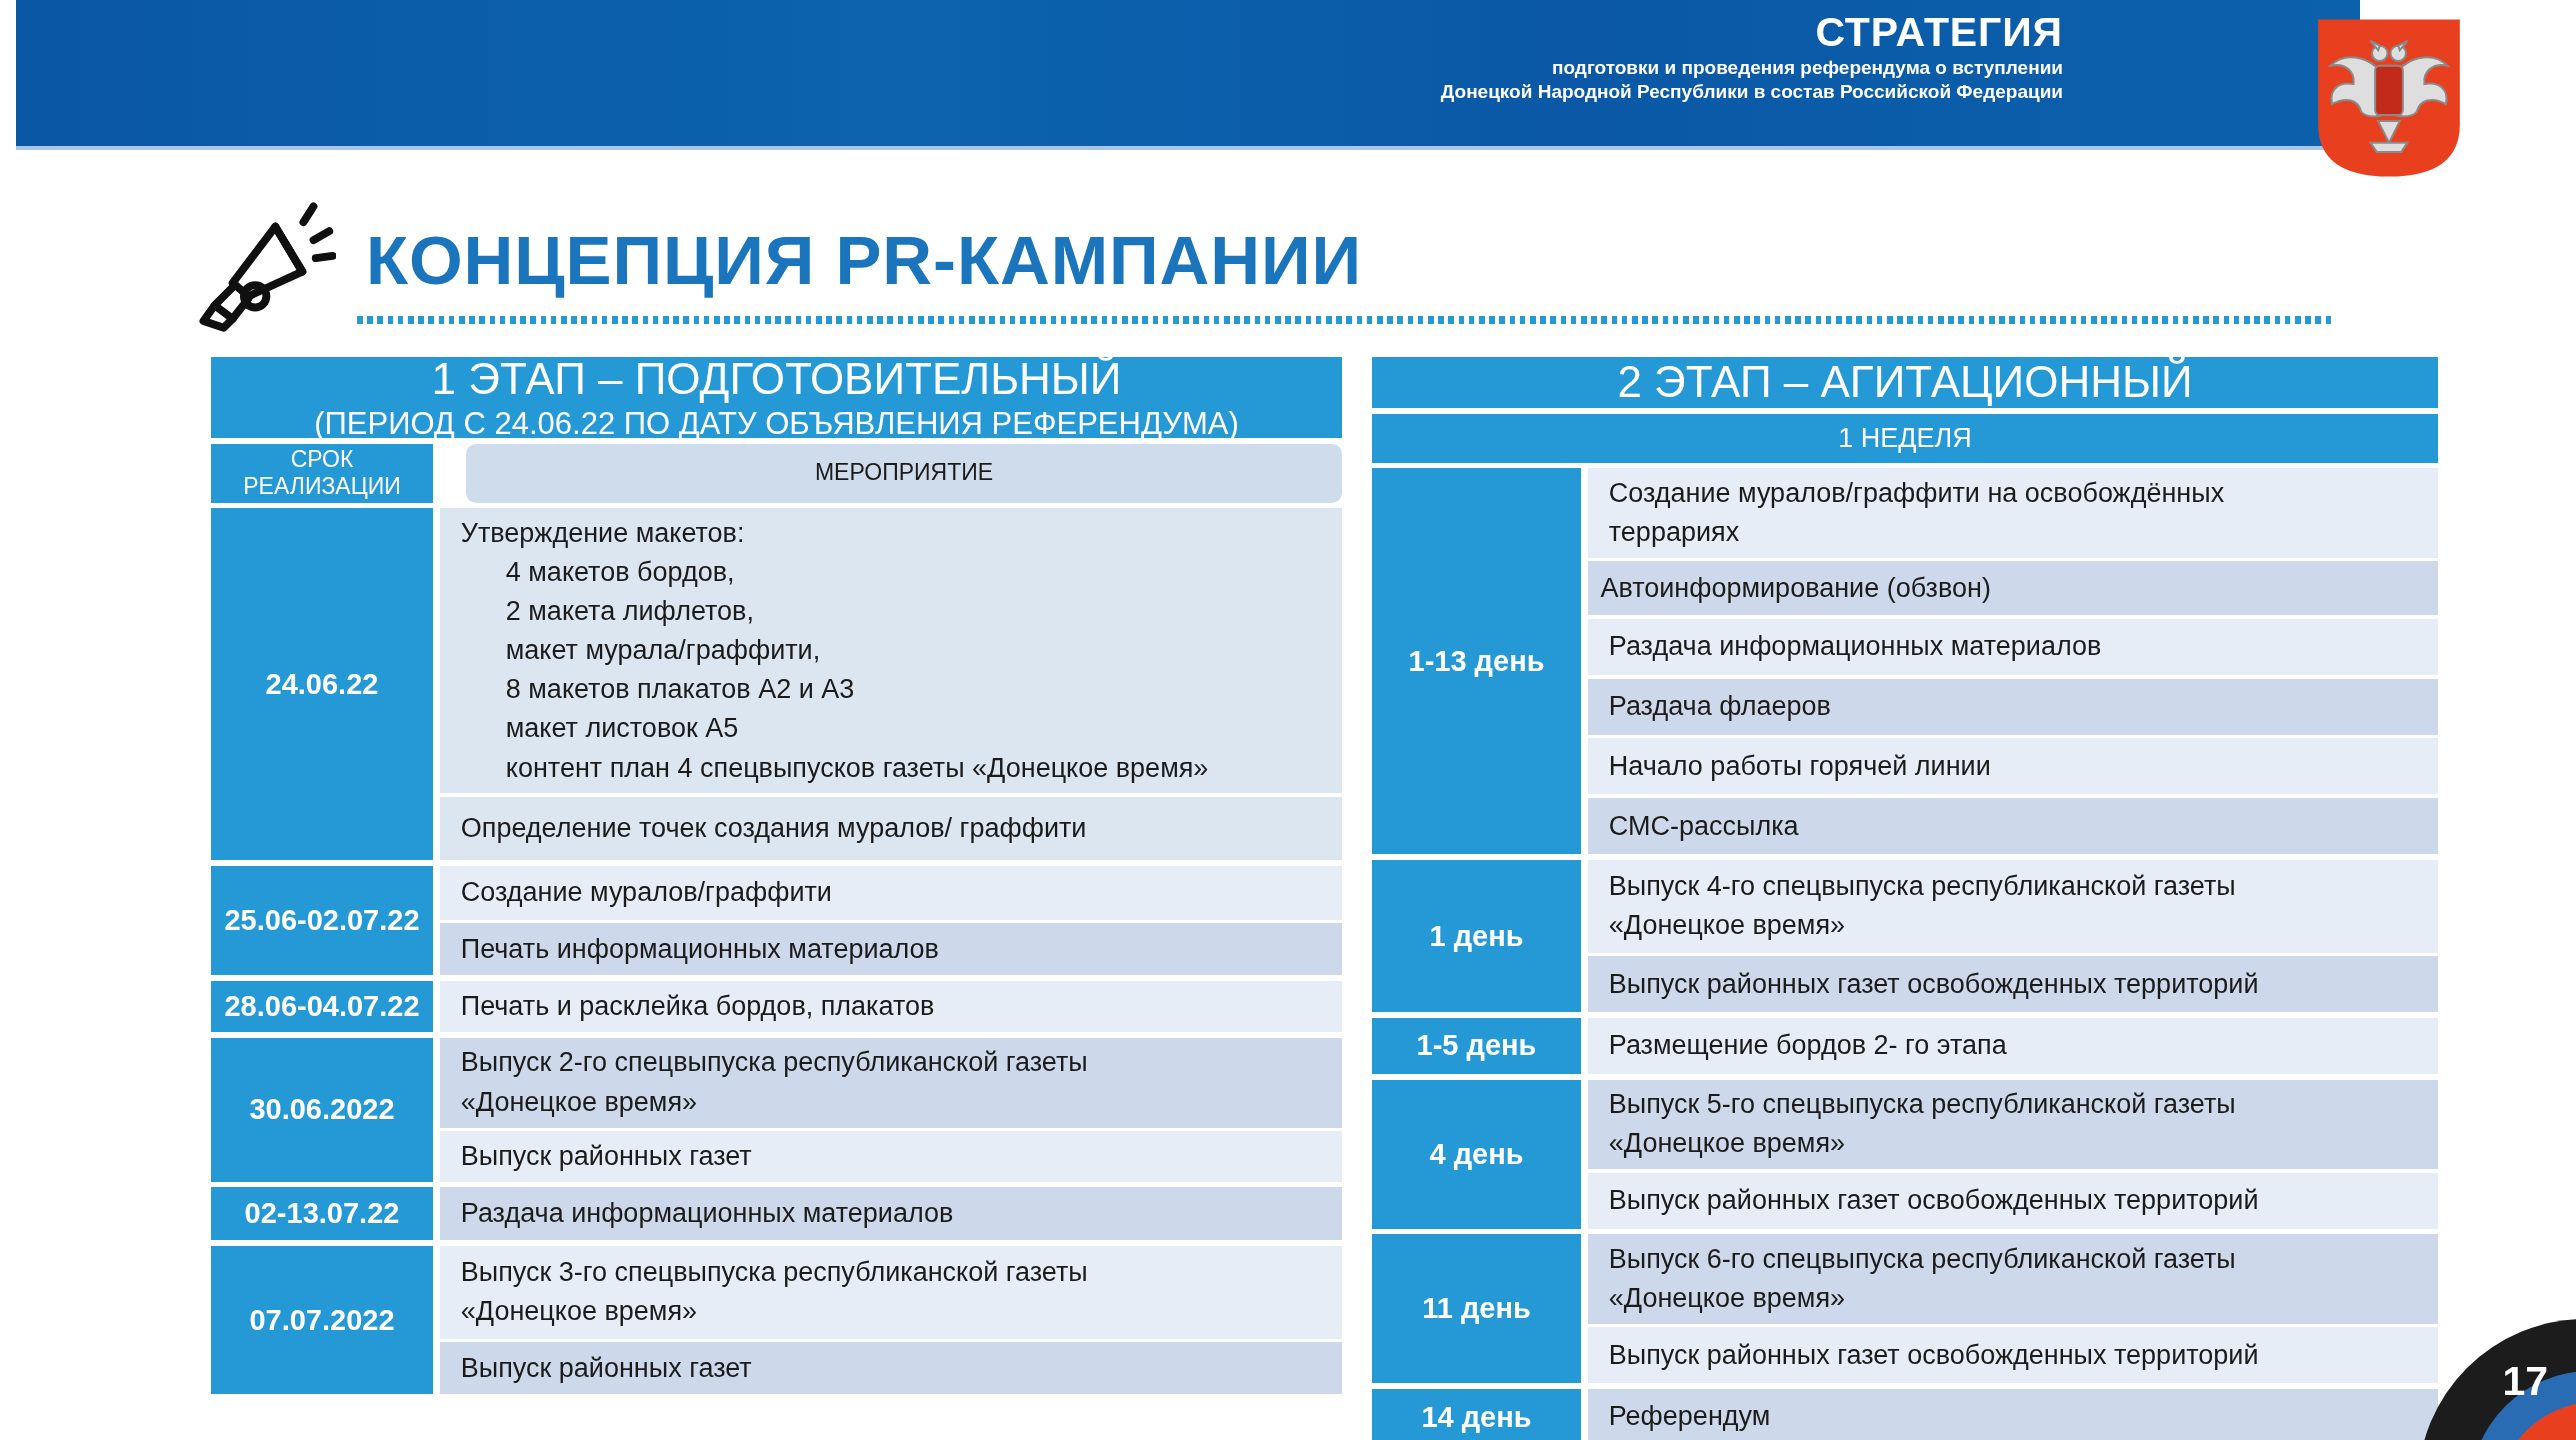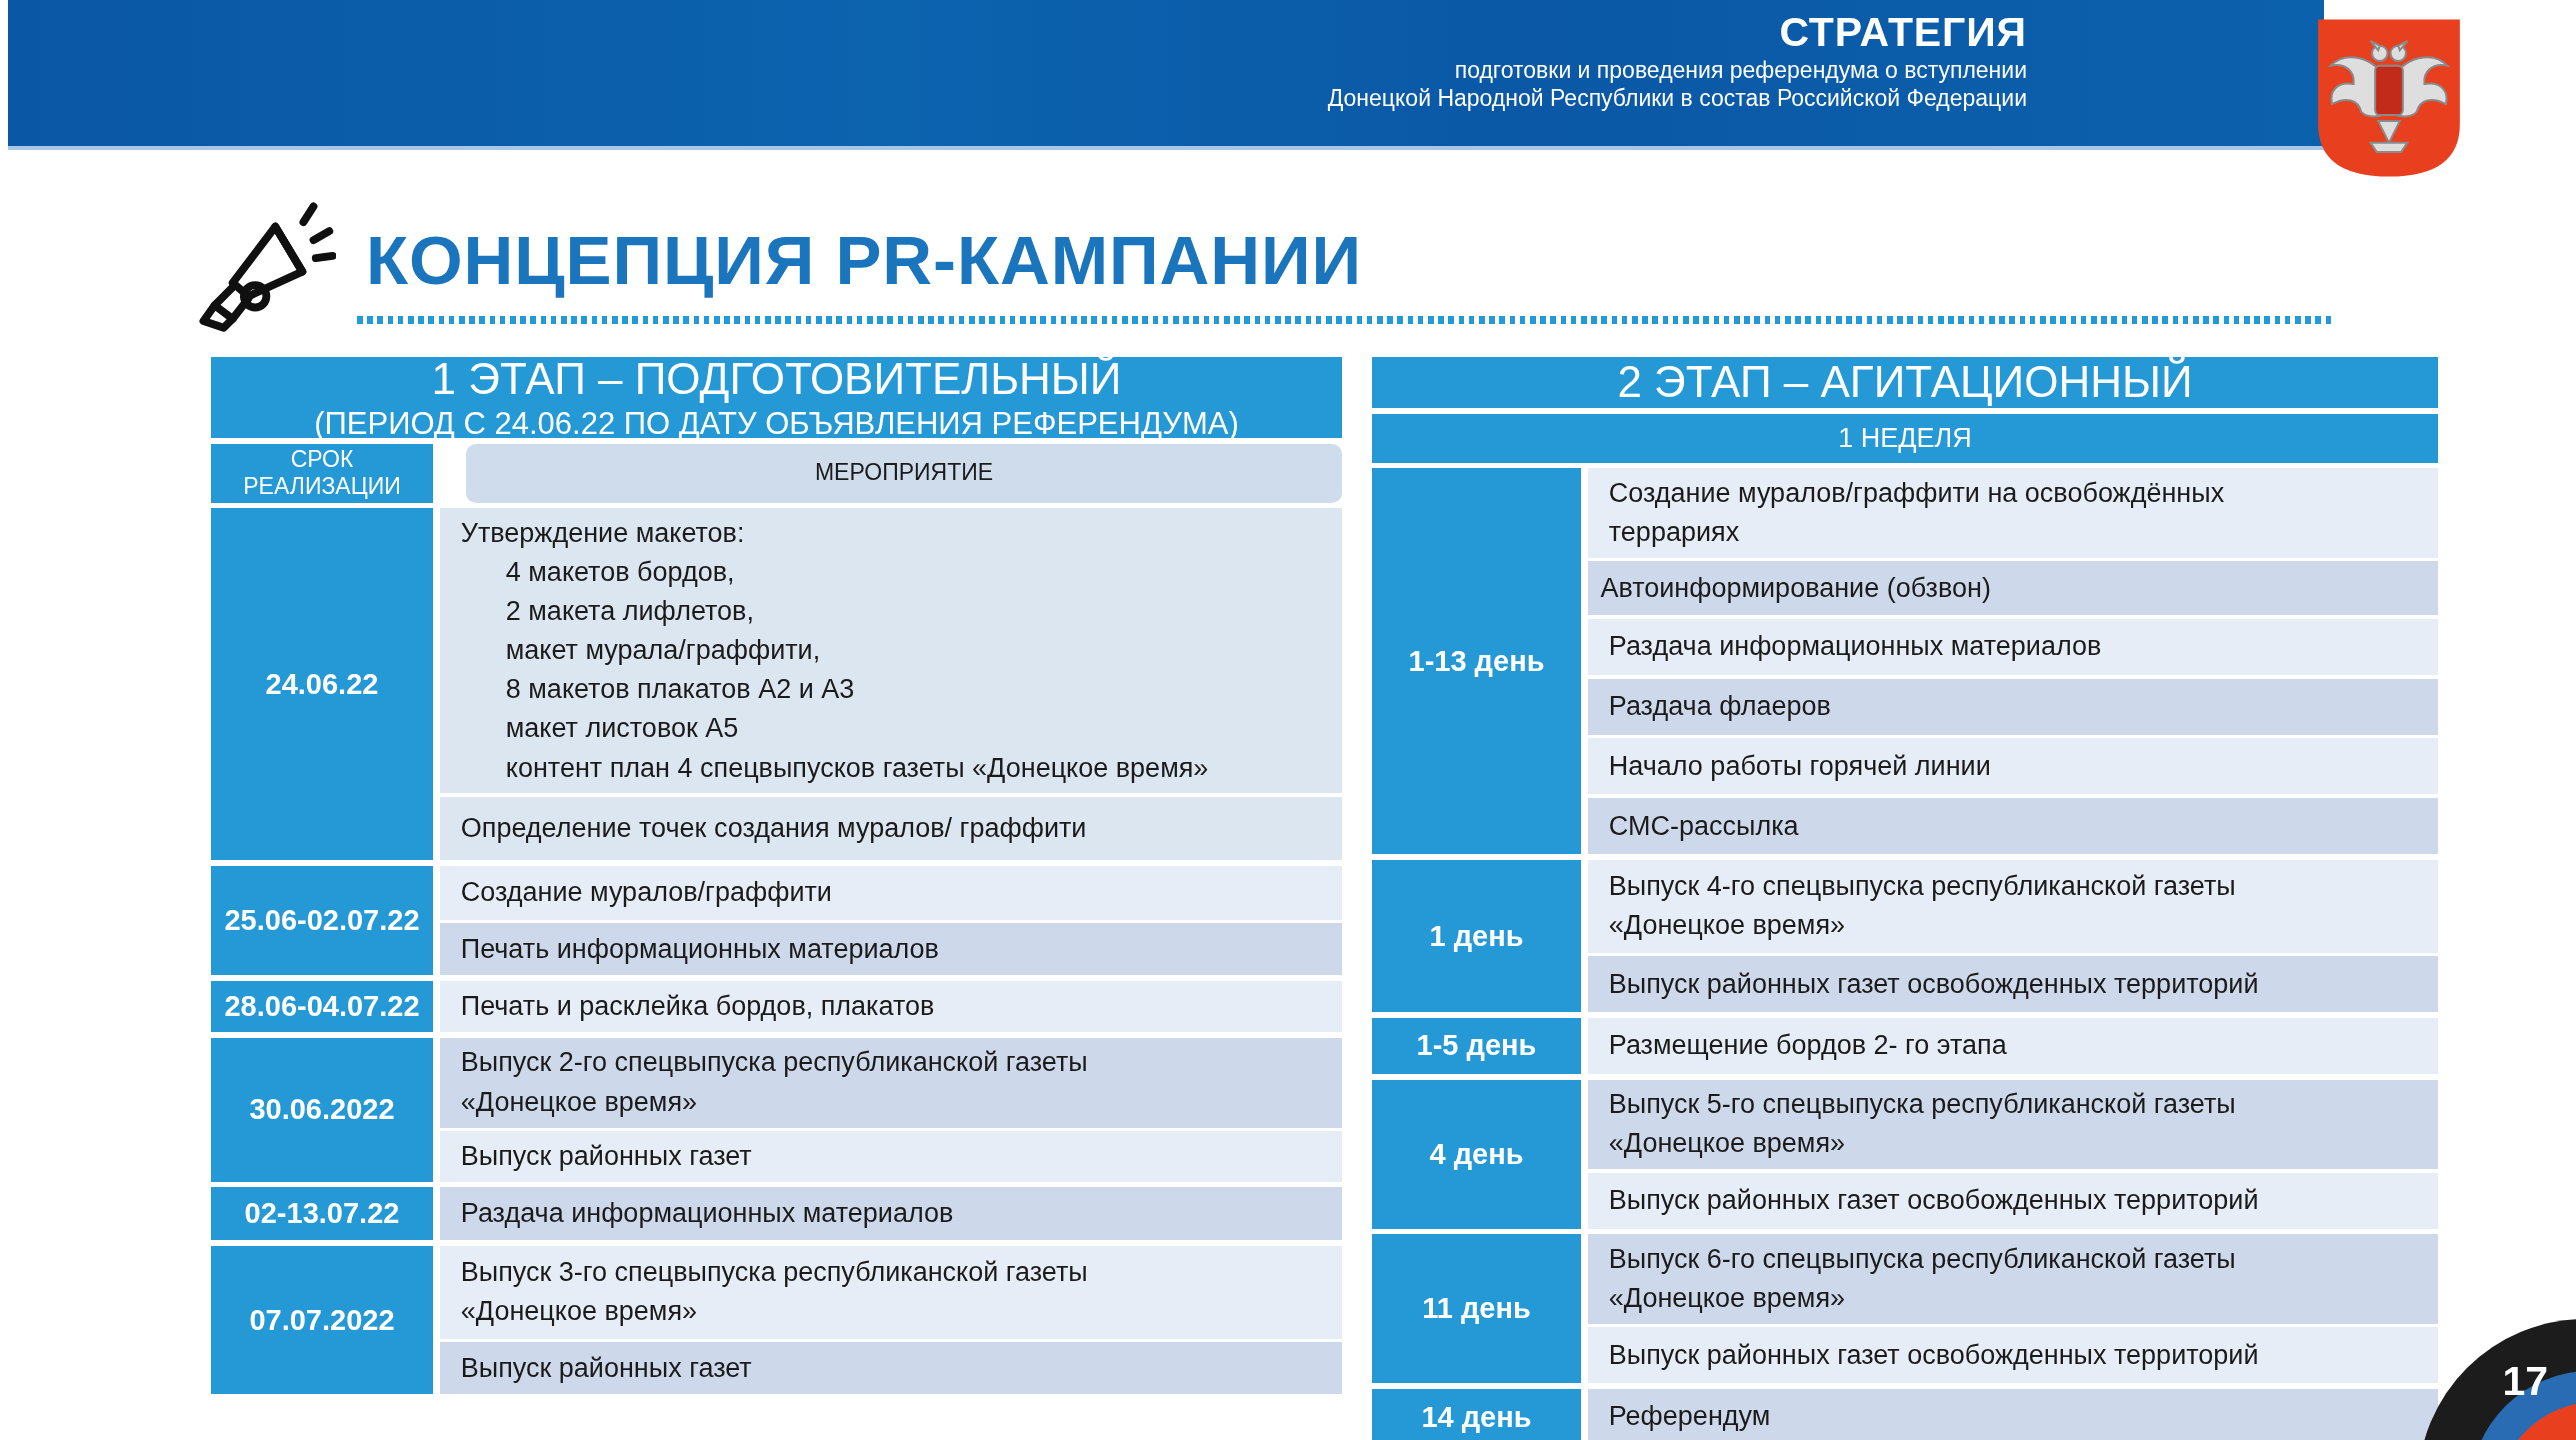--- a/index.html
+++ b/index.html
@@ -2,29 +2,30 @@
 <html style="font-size:15px"><head>
 <meta charset="utf-8">
 <style>
   html,body{margin:0;padding:0;background:#ffffff;}
   .slide{
     position:relative;width:2576px;height:1440px;overflow:hidden;background:#ffffff;
     font-family:"Liberation Sans","DejaVu Sans",sans-serif;color:#1b1b1b;
   }
   
   .banner{
-    position:absolute;left:8px;top:0;width:2316px;height:146px;
+    position:absolute;left:16px;top:0;width:2316px;height:146px;
     background:linear-gradient(90deg,#0a57a5 0%,#0c63ae 38%,#0a58a6 66%,#0c61ac 100%);
     border-bottom:4.6px solid #a9c6e6;
+    padding-left:28px;
   }
   .banner-text{
     position:absolute;right:297px;top:9.3px;width:1483px;text-align:right;color:#ffffff;
   }
   .banner-title{font-size:41px;font-weight:bold;letter-spacing:0.9px;line-height:1.15;}
-  .banner-sub{font-size:23px;line-height:1.22;}
+  .banner-sub{font-size:19px;line-height:1.22;font-weight:bold;}
   .emblem{
     position:absolute;right:110px;top:18.5px;width:154px;height:158px;z-index:5;
   }
   
   .mega-icon{position:absolute;left:190px;top:193px;width:146px;height:146px;}
   .page-title{
     position:absolute;left:366px;top:221px;width:1576px;
     font-size:69px;font-weight:bold;letter-spacing:0.9px;color:#1b75bc;
   }
   .dotted-rule{

